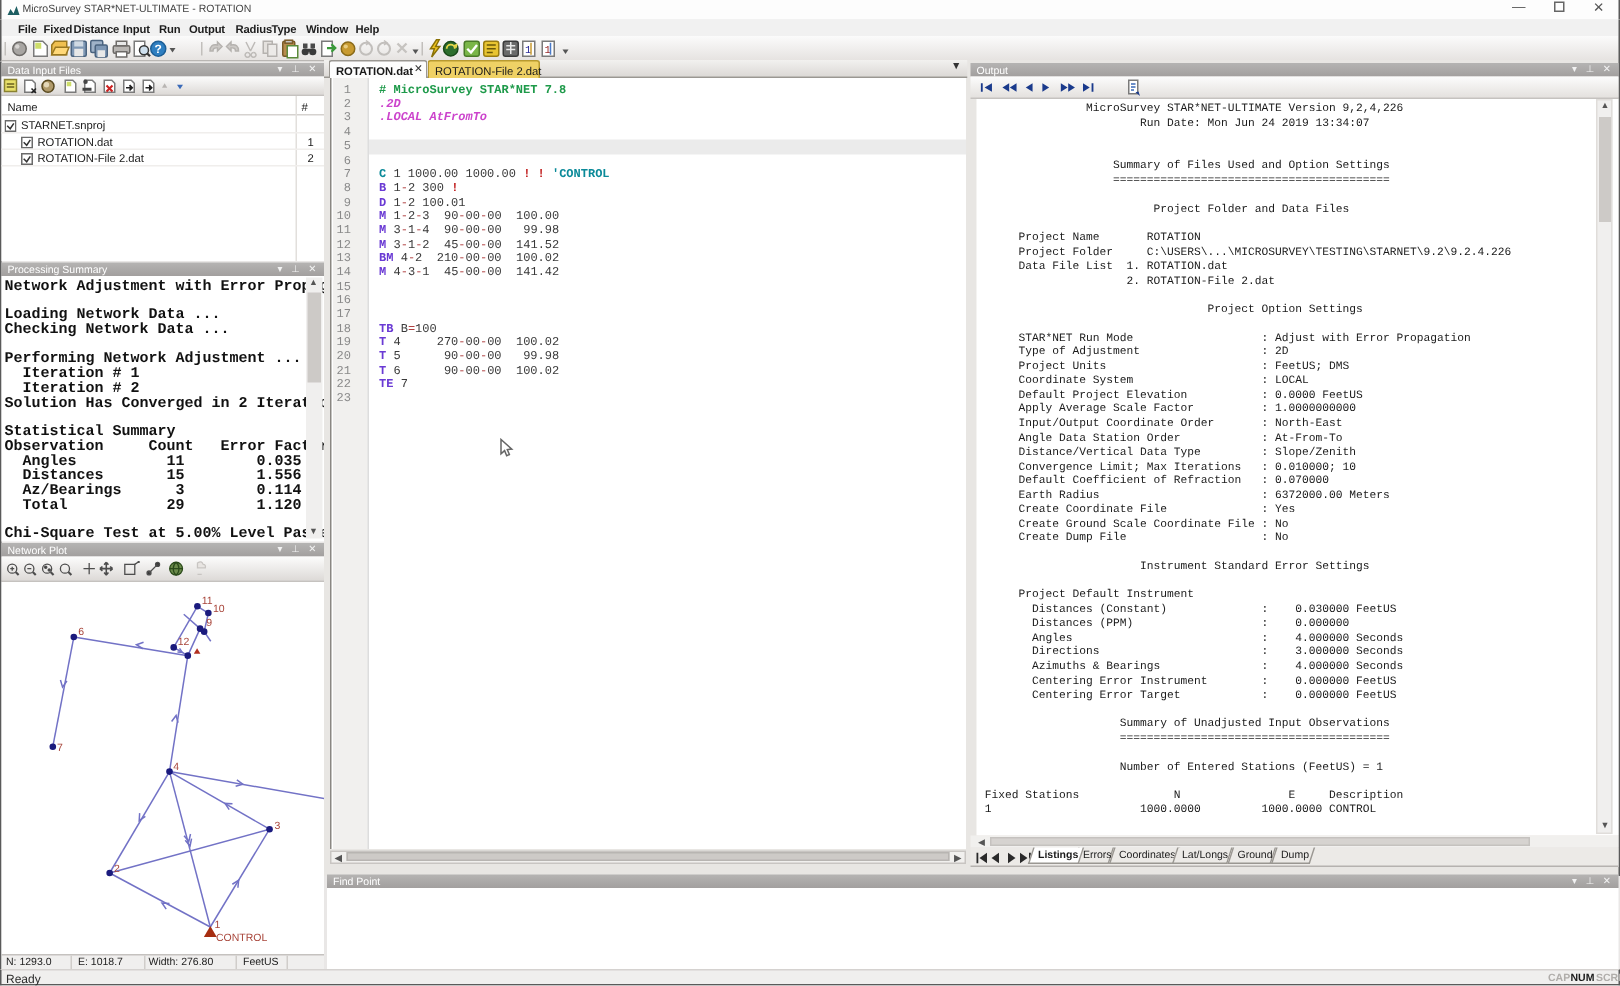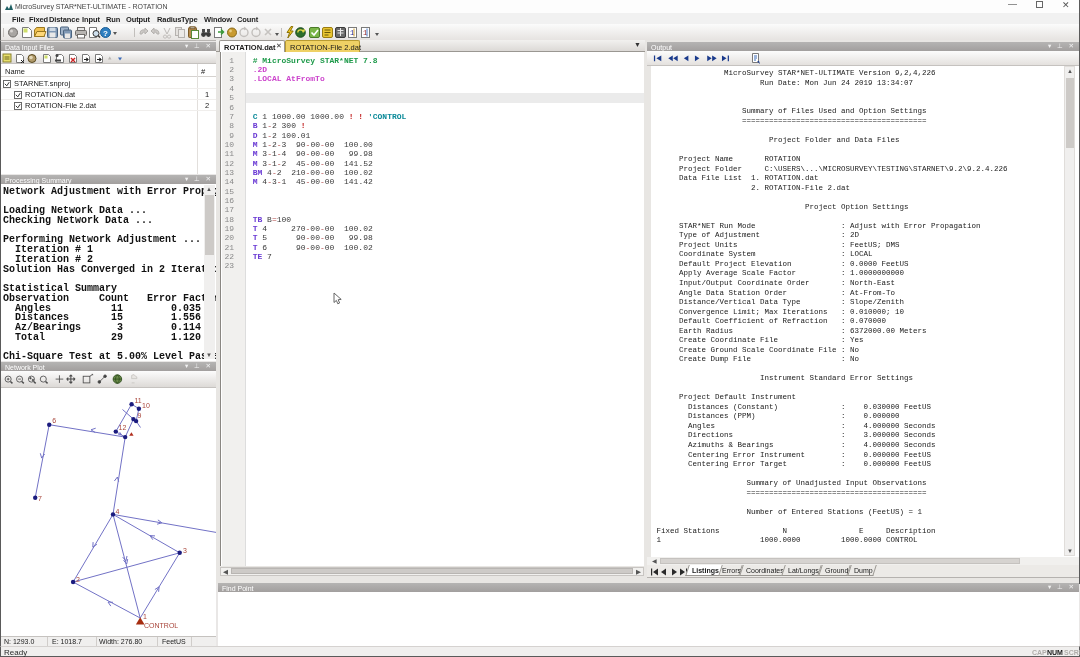--- a/index.html
+++ b/index.html
@@ -16,21 +16,21 @@
   
   .ptitle { background:linear-gradient(#b5b4b3,#a29f9e); color:#fff; font-size:7px; }
   .ptitle .cap { position:absolute; left:4px; top:1.5px; }
   .picons { position:absolute; right:3px; top:0px; color:#f2f2f2; font-size:6.5px; letter-spacing:2px; }
   
   #leftcol { left:0; top:41px; width:217px; height:605px; background:#e9e7e6; border-left:1px solid #5a5a5a; }
   
   #statusbar { left:0; top:646px; width:1080px; height:11px; background:#f0efee; border-top:1px solid #d5d2d0; border-left:1px solid #5a5a5a; border-right:1px solid #5a5a5a; border-bottom:1px solid #5a5a5a; }
 
   #codepre .c { color:#1e9a4a; }
-  #codepre .m { color:#cc44cc; }
+  #codepre .m { color:#cc44cc;font-style:italic; }
   #codepre .k { color:#6a3ad4; }
   #codepre .t { color:#0b8a99; }
   #codepre .r { color:#c42a2a; }
   #codepre b { color:#3a3a3a; font-weight:normal; font-style:normal; }
   #codepre i { color:#b04040; font-style:normal; }
 
   #outtabs .tab { position:absolute; top:0px; height:11px; background:#eceae7; border:1px solid #9a9792; border-top:none; transform:skewX(-18deg); }
   #outtabs .tab span { position:absolute; left:4px; top:1.5px; transform:skewX(18deg); white-space:nowrap; }
   #outtabs .tab.active { background:#fff; font-weight:bold; z-index:2; }
 </style>
@@ -48,21 +48,21 @@
   <div id="menubar" class="abs">
     <span style="left:11px">File</span>
     <span style="left:28px">Fixed</span>
     <span style="left:48px">Distance</span>
     <span style="left:81px">Input</span>
     <span style="left:105px">Run</span>
     <span style="left:125px">Output</span>
     <span style="left:156px">Radius</span>
     <span style="left:180px">Type</span>
     <span style="left:203px">Window</span>
-    <span style="left:236px">Count</span>
+    <span style="left:236px">Help</span>
   </div>
   <div id="toolbar" class="abs">
   <svg width="1080" height="17" style="position:absolute;left:0;top:0">
     <g stroke-width="1" fill="none">
 
       <line x1="2.5" y1="4" x2="2.5" y2="13" stroke="#c2bfbc"></line>
         <line x1="133.5" y1="4" x2="133.5" y2="13" stroke="#c2bfbc"></line>
       <line x1="280.5" y1="4" x2="280.5" y2="13" stroke="#c2bfbc"></line>
 
       <circle cx="12" cy="8.5" r="4.5" fill="#a8a5a2" stroke="#6e6b68"></circle>

